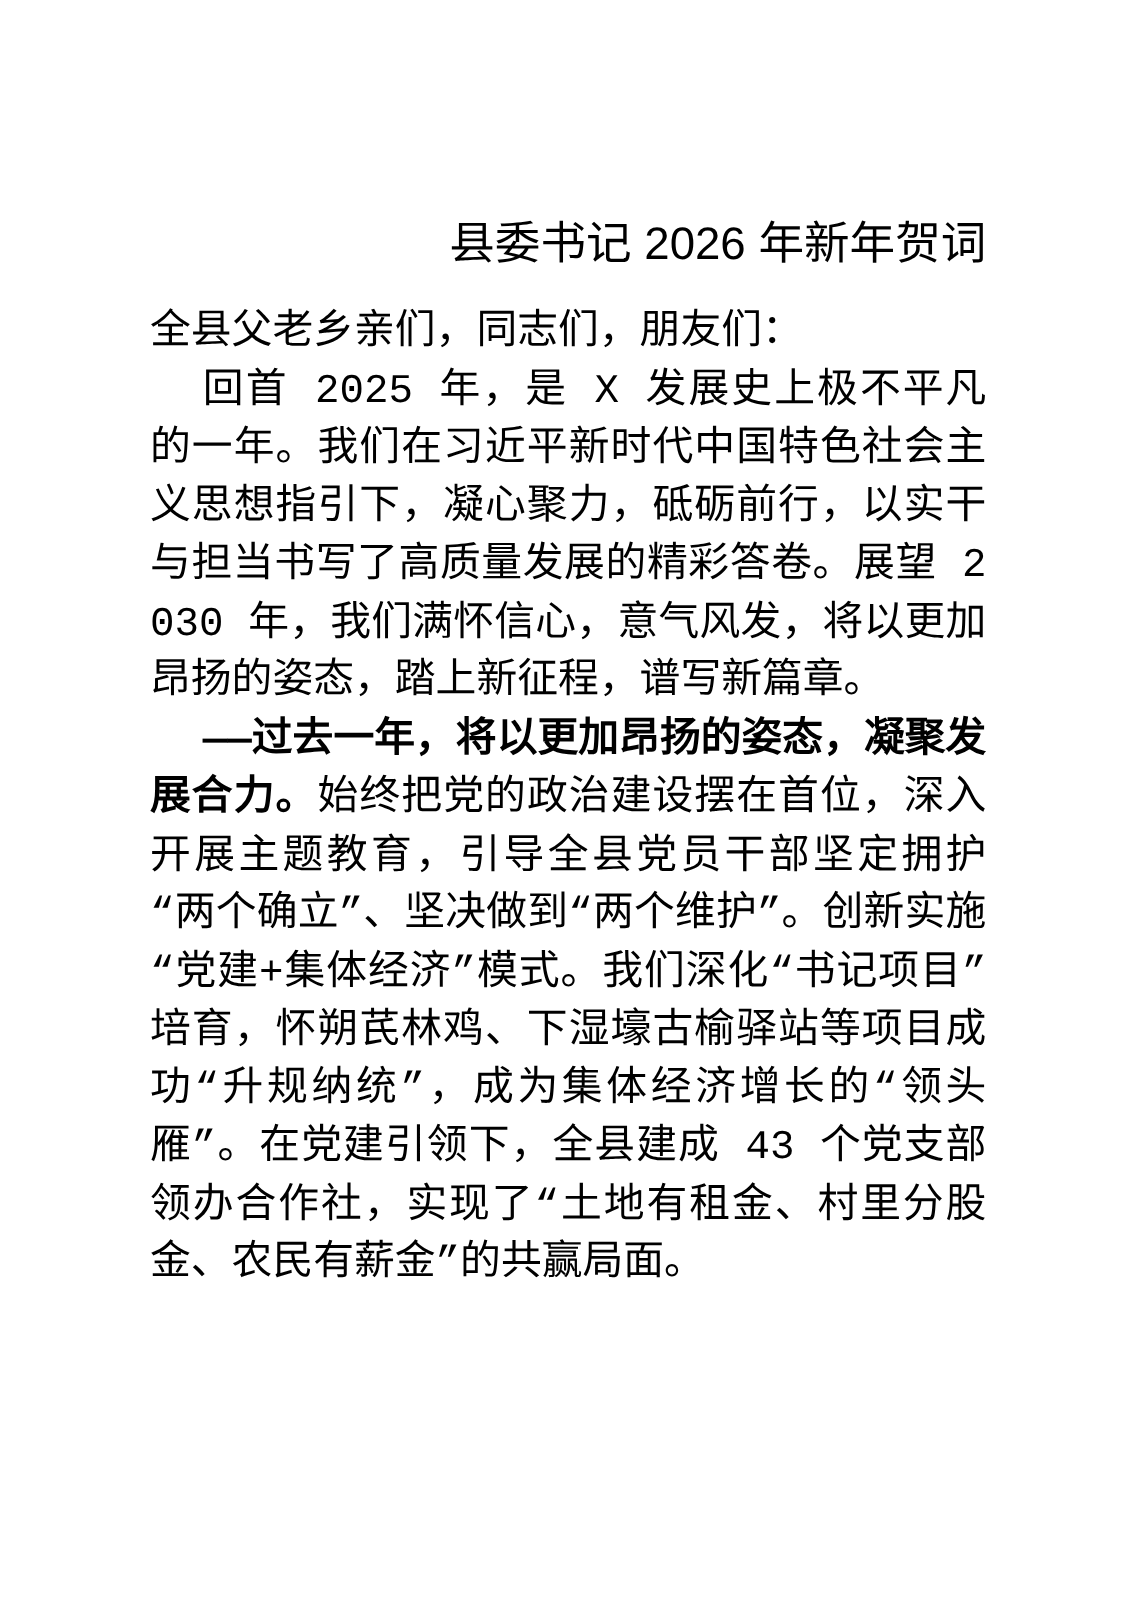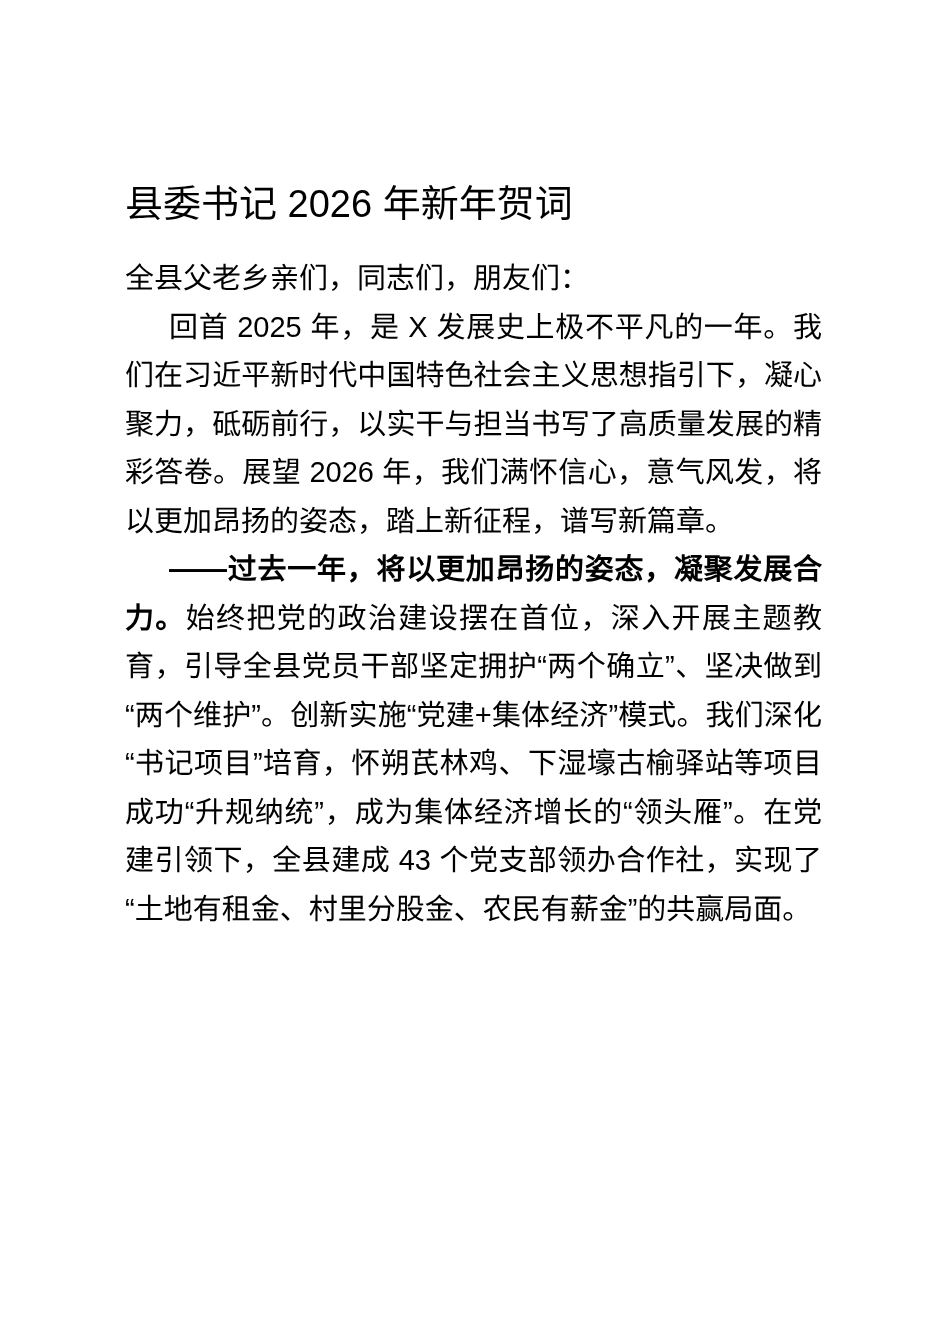--- a/index.html
+++ b/index.html
@@ -16,46 +16,47 @@
     padding: 0 128px 0 125px;
     overflow: hidden;
     font-family: "Liberation Sans", "DejaVu Sans", sans-serif;
     color: #000000;
   }
   .doc-title {
     margin: 179px 0 25px 0;
     font-size: 38px;
     line-height: 50px;
     font-weight: 400;
-    text-align: left;
+    text-align: right;
     white-space: nowrap;
   }
   .doc-body {
     width: 697px;
   }
   .para {
     margin: 0;
     padding: 0;
-    font-size: 29px;
+    font-size: 34px;
     line-height: 48.5px;
     font-weight: 400;
     text-align: justify;
     text-justify: inter-ideograph;
     word-break: break-all;
+    font-family: Liberation Mono, monospace;
   }
   .para.indent {
     text-indent: 44px;
   }
   .seg.bold {
     font-weight: 700;
   }
 </style>
 </head>
 <body>
 
 <div class="page">
   <h1 class="doc-title">县委书记 2026 年新年贺词</h1>
   <div class="doc-body">
       <p class="para"><span class="seg">全县父老乡亲们，同志们，朋友们：</span></p>
-      <p class="para indent"><span class="seg">回首 2025 年，是 X 发展史上极不平凡的一年。我们在习近平新时代中国特色社会主义思想指引下，凝心聚力，砥砺前行，以实干与担当书写了高质量发展的精彩答卷。展望 2026 年，我们满怀信心，意气风发，将以更加昂扬的姿态，踏上新征程，谱写新篇章。</span></p>
+      <p class="para indent"><span class="seg">回首 2025 年，是 X 发展史上极不平凡的一年。我们在习近平新时代中国特色社会主义思想指引下，凝心聚力，砥砺前行，以实干与担当书写了高质量发展的精彩答卷。展望 2030 年，我们满怀信心，意气风发，将以更加昂扬的姿态，踏上新征程，谱写新篇章。</span></p>
       <p class="para indent"><span class="seg bold">——过去一年，将以更加昂扬的姿态，凝聚发展合力。</span><span class="seg">始终把党的政治建设摆在首位，深入开展主题教育，引导全县党员干部坚定拥护“两个确立”、坚决做到“两个维护”。创新实施“党建+集体经济”模式。我们深化“书记项目”培育，怀朔芪林鸡、下湿壕古榆驿站等项目成功“升规纳统”，成为集体经济增长的“领头雁”。在党建引领下，全县建成 43 个党支部领办合作社，实现了“土地有租金、村里分股金、农民有薪金”的共赢局面。</span></p>
     </div>
 </div>
 
 </body></html>

